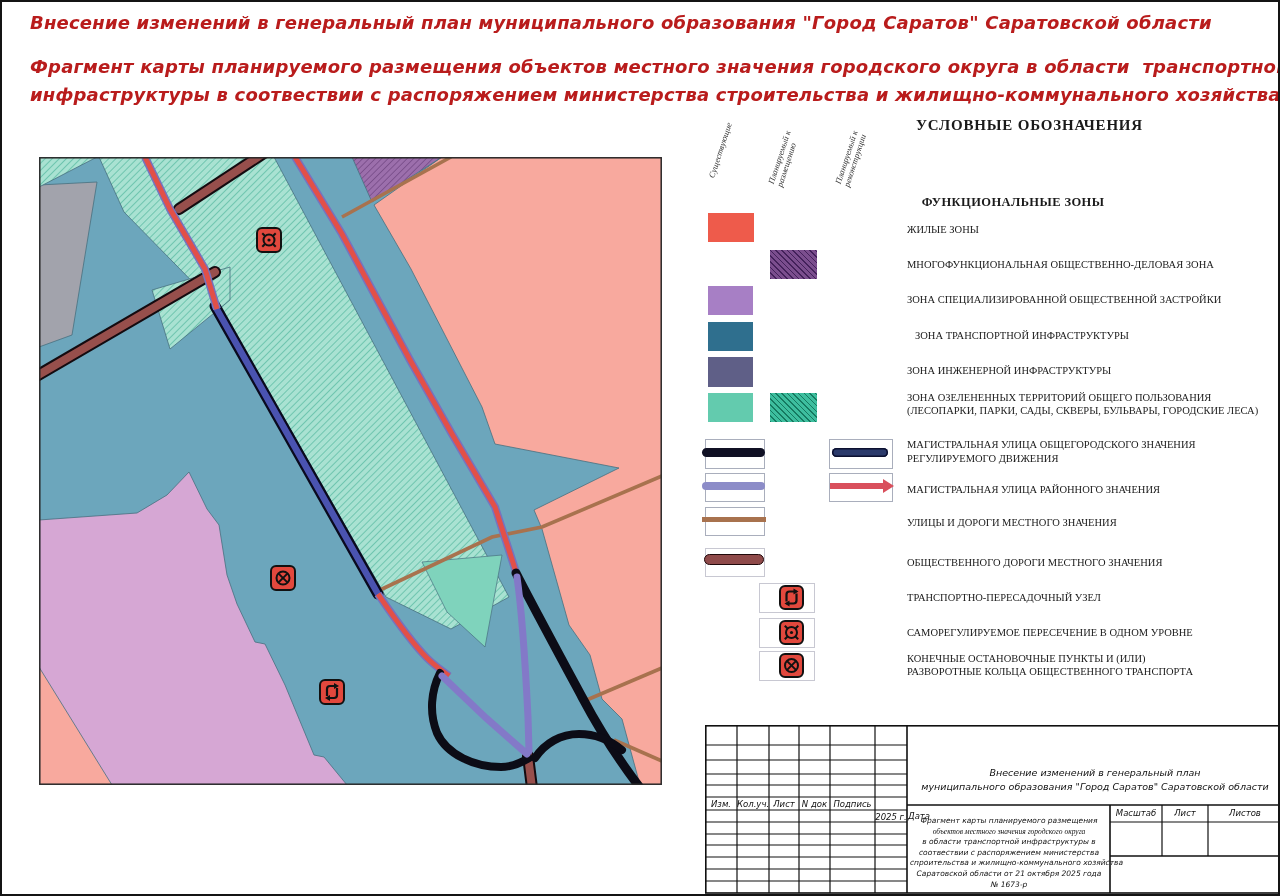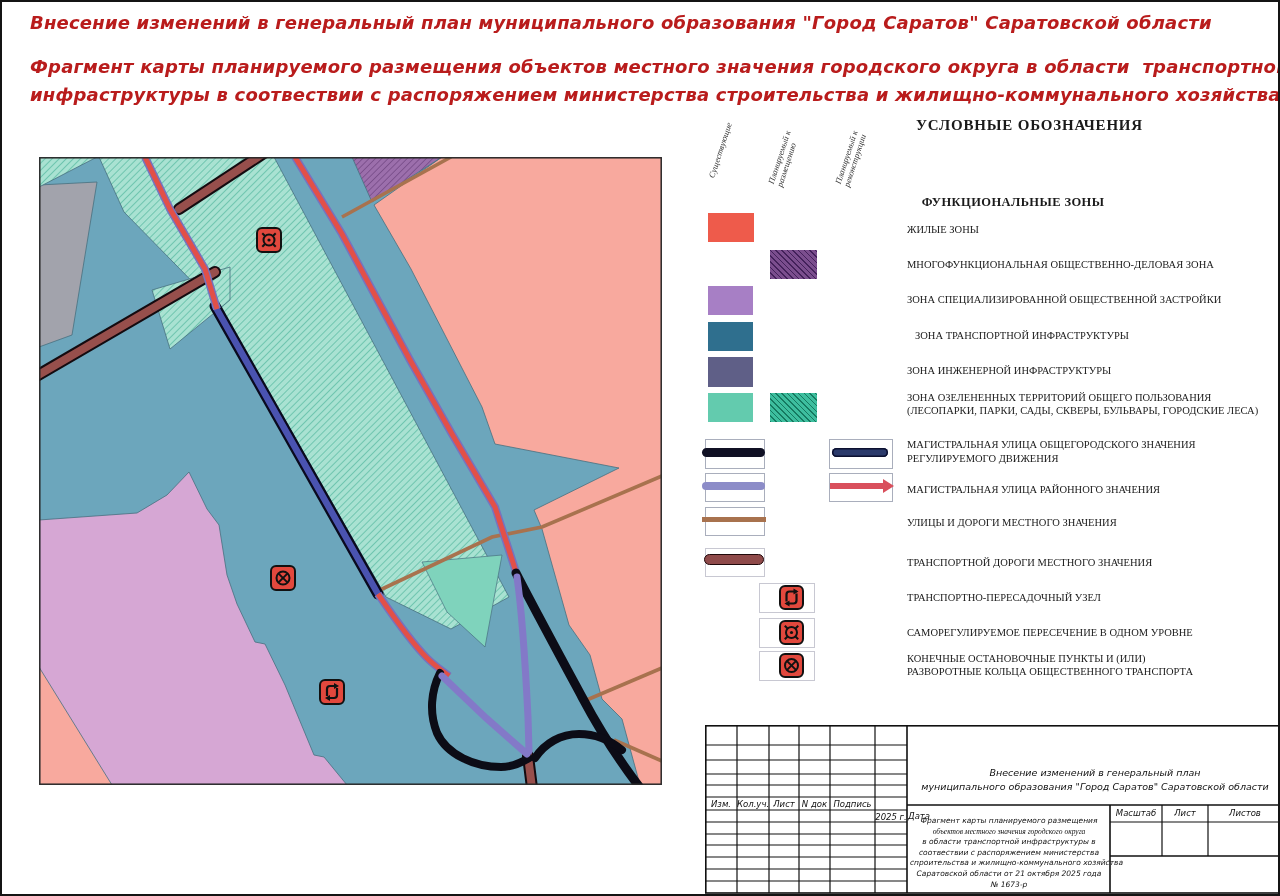--- a/index.html
+++ b/index.html
@@ -206,21 +206,21 @@
     <rect x="-11.5" y="-11.5" width="23" height="23" rx="5" fill="#E2483D" stroke="#111" stroke-width="2"></rect>
     <circle r="6.5" fill="none" stroke="#111" stroke-width="2"></circle>
     <line x1="-4.4" y1="-4.4" x2="4.4" y2="4.4" stroke="#111" stroke-width="2"></line>
     <line x1="4.4" y1="-4.4" x2="-4.4" y2="4.4" stroke="#111" stroke-width="2"></line>
   </svg>
 
   <div class="abs leg-label" style="left:905px;top:436px;">МАГИСТРАЛЬНАЯ УЛИЦА ОБЩЕГОРОДСКОГО ЗНАЧЕНИЯ</div>
   <div class="abs leg-label" style="left:905px;top:450px;">РЕГУЛИРУЕМОГО ДВИЖЕНИЯ</div>
   <div class="abs leg-label" style="left:905px;top:481px;">МАГИСТРАЛЬНАЯ УЛИЦА РАЙОННОГО ЗНАЧЕНИЯ</div>
   <div class="abs leg-label" style="left:905px;top:514px;">УЛИЦЫ И ДОРОГИ МЕСТНОГО ЗНАЧЕНИЯ</div>
-  <div class="abs leg-label" style="left:905px;top:554px;">ТРАНСПОРТНОЙ ДОРОГИ МЕСТНОГО ЗНАЧЕНИЯ</div>
+  <div class="abs leg-label" style="left:905px;top:554px;">ОБЩЕСТВЕННОГО ДОРОГИ МЕСТНОГО ЗНАЧЕНИЯ</div>
   <div class="abs leg-label" style="left:905px;top:589px;">ТРАНСПОРТНО-ПЕРЕСАДОЧНЫЙ УЗЕЛ</div>
   <div class="abs leg-label" style="left:905px;top:624px;">САМОРЕГУЛИРУЕМОЕ ПЕРЕСЕЧЕНИЕ В ОДНОМ УРОВНЕ</div>
   <div class="abs leg-label" style="left:905px;top:650px;">КОНЕЧНЫЕ ОСТАНОВОЧНЫЕ ПУНКТЫ И (ИЛИ)</div>
   <div class="abs leg-label" style="left:905px;top:663px;">РАЗВОРОТНЫЕ КОЛЬЦА ОБЩЕСТВЕННОГО ТРАНСПОРТА</div>
 
   <div id="stamp">
     <svg width="577" height="170" viewBox="0 0 577 170">
       <g stroke="#101010" stroke-width="1.6" fill="none">
         <rect x="0.8" y="0.8" width="576" height="167.2"></rect>
         <line x1="202" y1="0" x2="202" y2="168"></line>

